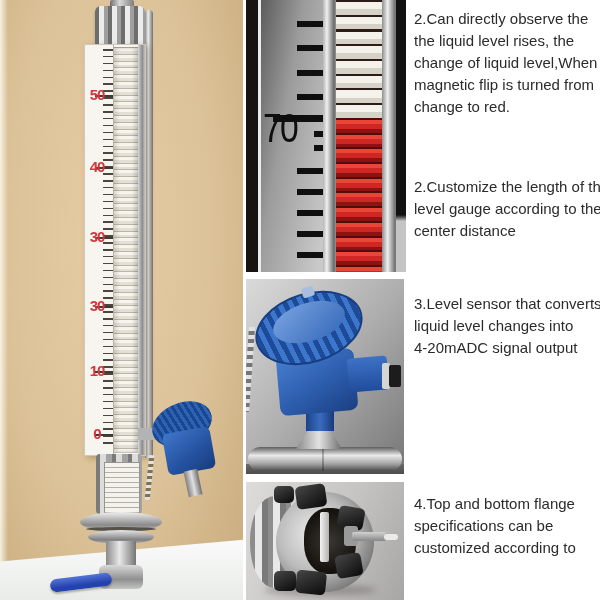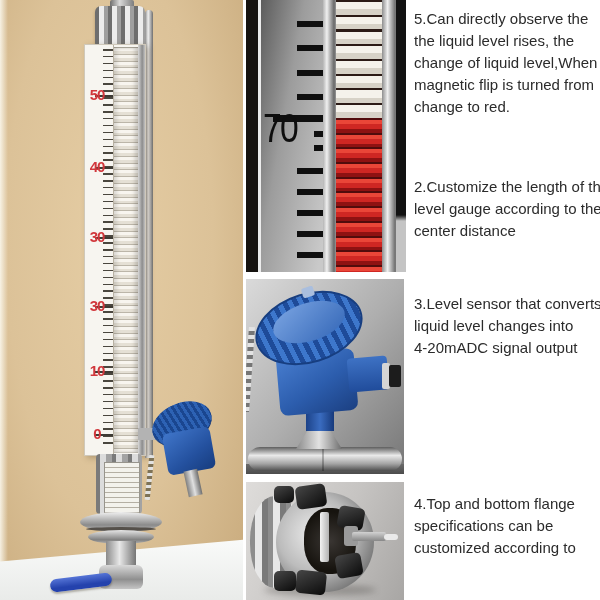--- a/index.html
+++ b/index.html
@@ -247,21 +247,21 @@
     <div class="abs c-bolt" style="left:90px;top:72px;width:26px;height:23px;transform:rotate(-10deg)"></div>
     <div class="abs c-bolt" style="left:50px;top:89px;width:30px;height:23px;transform:rotate(6deg)"></div>
     <div class="abs c-bolt" style="left:28px;top:89px;width:22px;height:20px"></div>
     <div class="abs c-pinhub"></div>
     <div class="abs c-pin"></div>
     <div class="abs c-pintip"></div>
   </div>
 
   <div class="abs text-col">
     <div class="para para1">
-      <div class="line">5.Can directly observe the</div>
+      <div class="line">2.Can directly observe the</div>
       <div class="line">the liquid level rises, the</div>
       <div class="line">change of liquid level,When</div>
       <div class="line">magnetic flip is turned from</div>
       <div class="line">change to red.</div>
     </div>
     <div class="para para2">
       <div class="line">2.Customize the length of the</div>
       <div class="line">level gauge according to the</div>
       <div class="line">center distance</div>
     </div>

